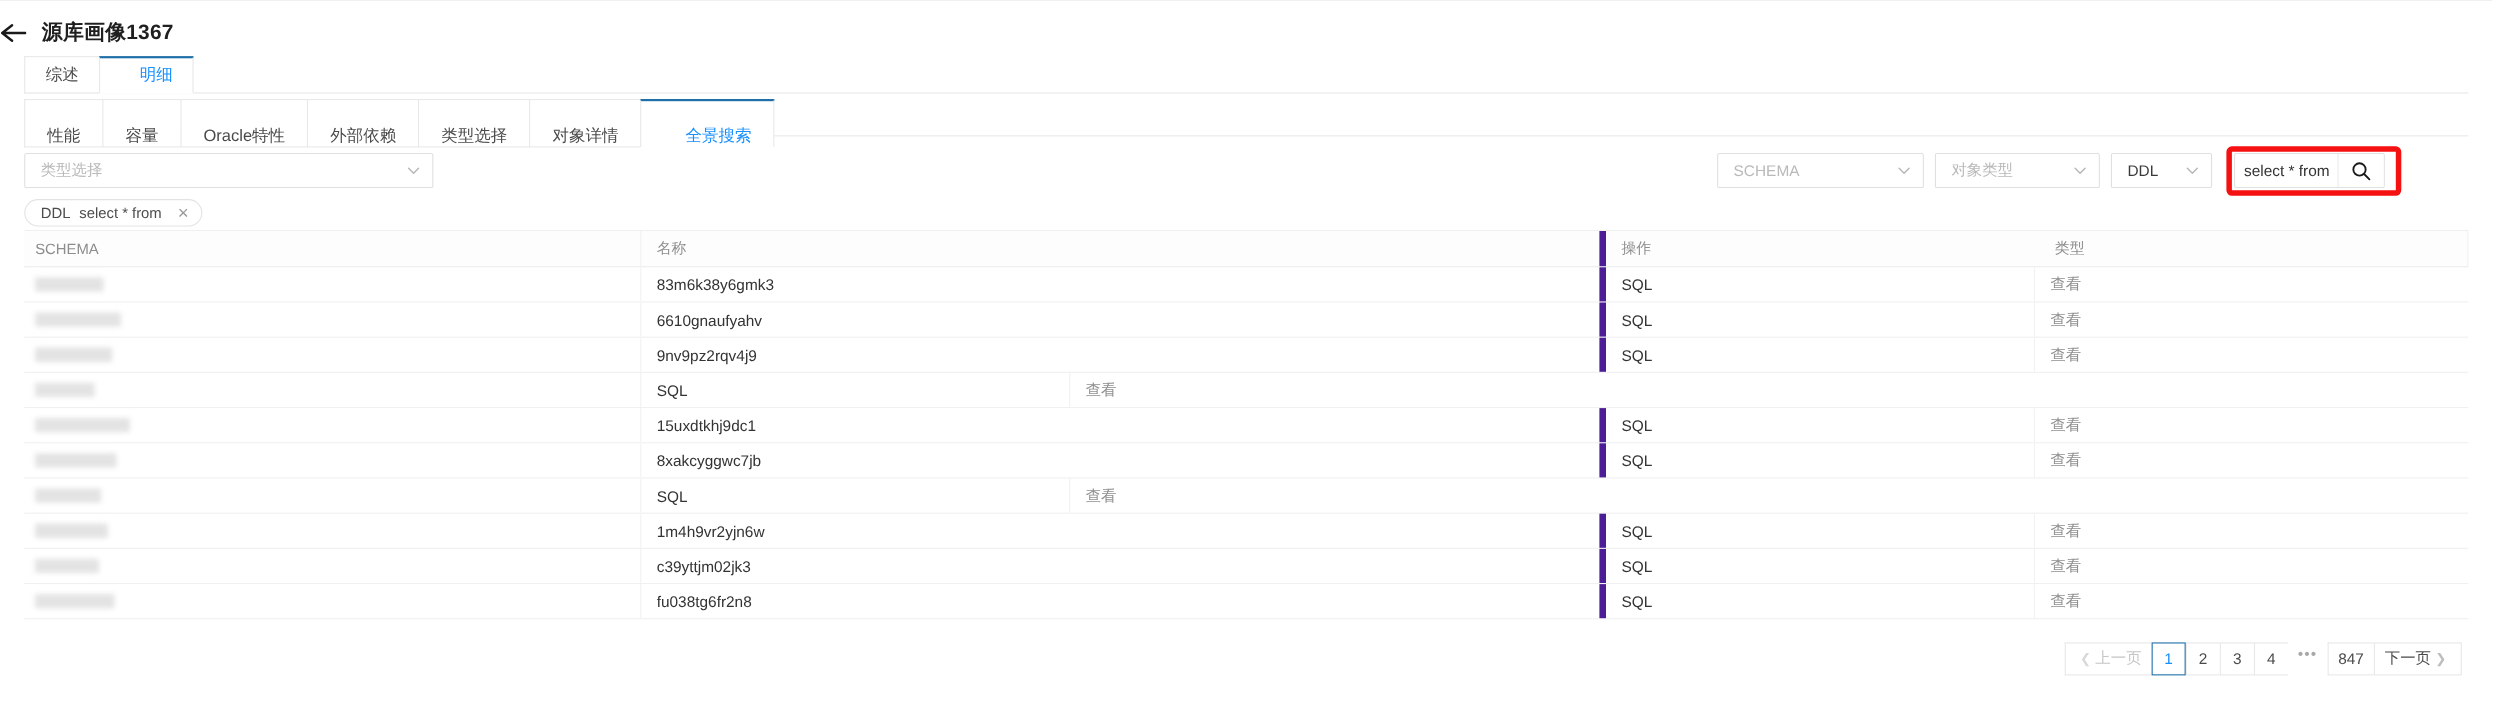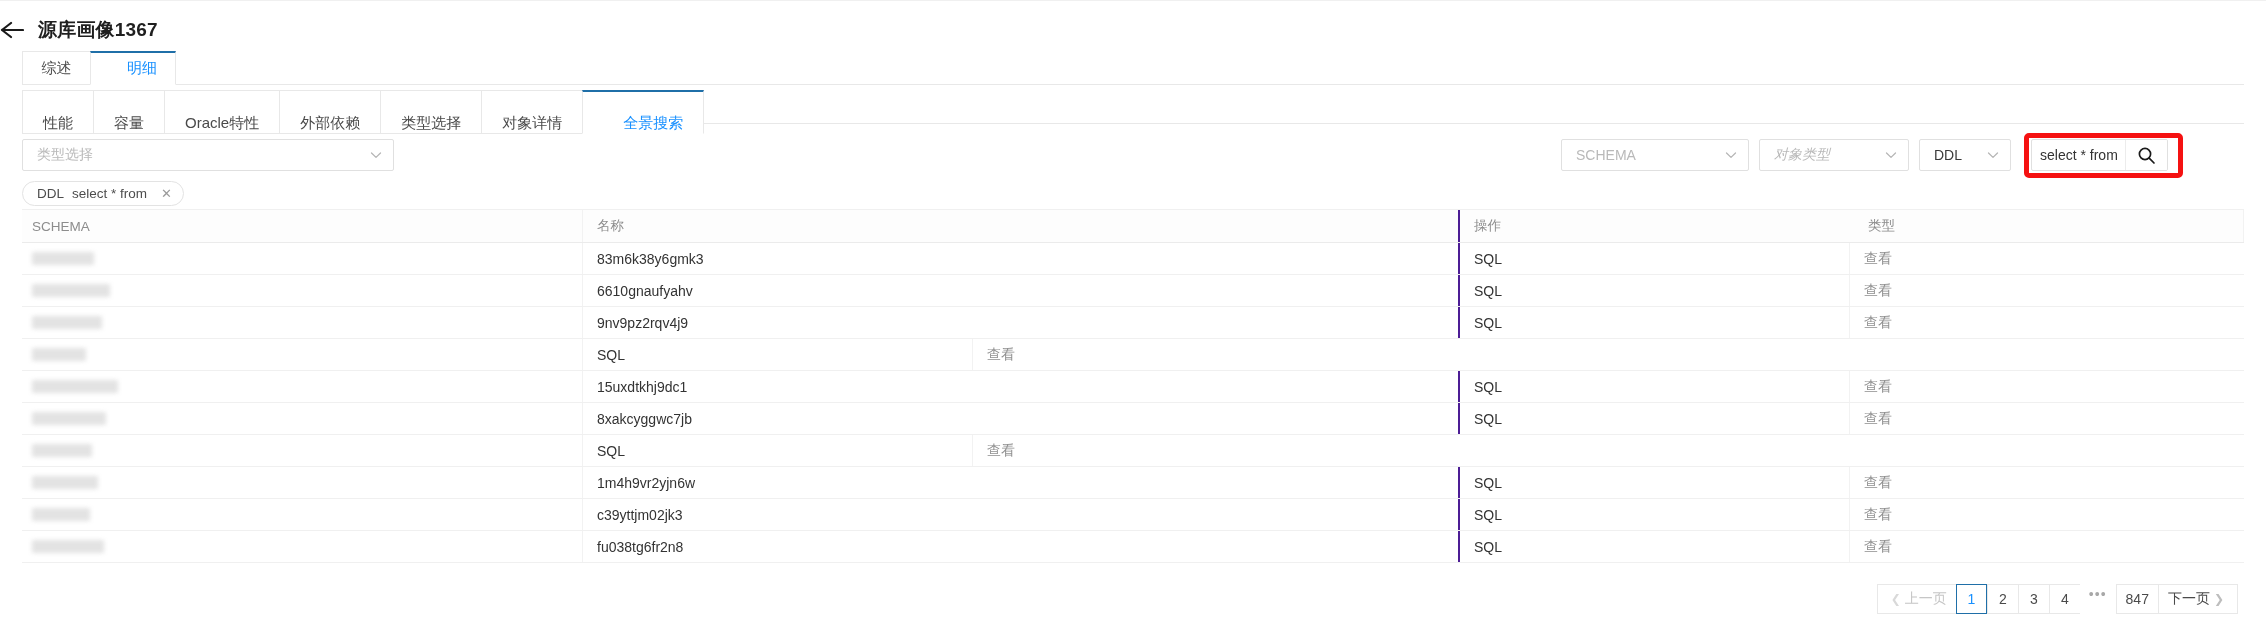--- a/index.html
+++ b/index.html
@@ -142,21 +142,21 @@
   .chev {
     width: 14px; height: 14px;
     flex: none;
     margin-left: 8px;
     color: #b0b0b0;
   }
   .chev svg { display: block; }
 
   #type-select   { left: 22px;   top: 0; width: 372px; }
   #schema-select { left: 1561px; top: 0; width: 188px; }
-  #objtype-select{ left: 1759px; top: 0; width: 150px; font-style: italic; }
+  #objtype-select{ left: 1759px; top: 0; width: 150px; }
   #ddl-select    { left: 1919px; top: 0; width: 92px; }
 
   .search-wrap {
     position: absolute;
     left: 2031px; top: 0;
     width: 137px;
     height: 32px;
     display: flex;
     border: 1px solid #e0e0e0;
     border-radius: 2px;
@@ -254,21 +254,21 @@
     font-size: 14px;
     color: #333333;
     padding-left: 12px;
     overflow: hidden;
     white-space: nowrap;
     height: 100%;
     display: flex;
     align-items: center;
   }
   .col-schema { width: 561px; border-right: 1px solid #f2f2f2; }
-  .col-name   { width: 877px; border-right: 2px solid #4c1d95; }
+  .col-name   { width: 877px; border-right: 6px solid #4c1d95; }
   .col-type   { width: 390px; border-right: 1px solid #f2f2f2; }
   .col-action { width: 394px; }
   .col-schema { padding-left: 10px; }
   .col-name   { padding-left: 14px; }
   .col-type   { padding-left: 14px; }
   .col-action { padding-left: 14px; }
 
   .redacted {
     display: inline-block;
     height: 13px;

